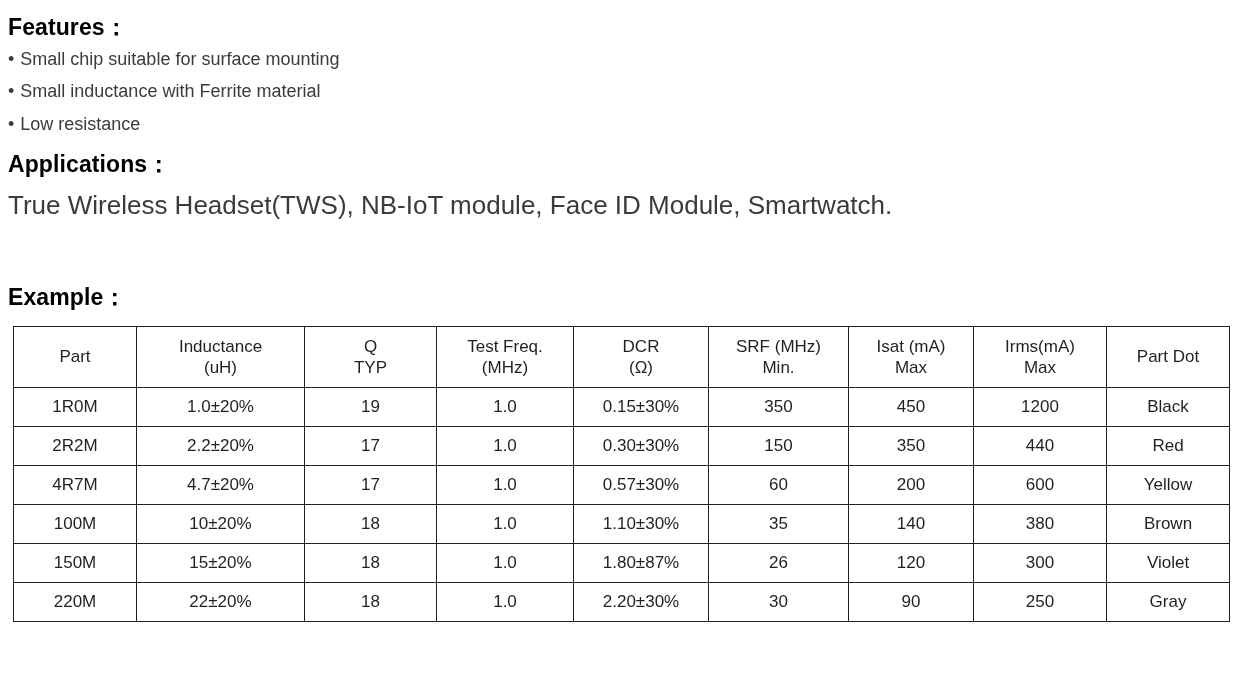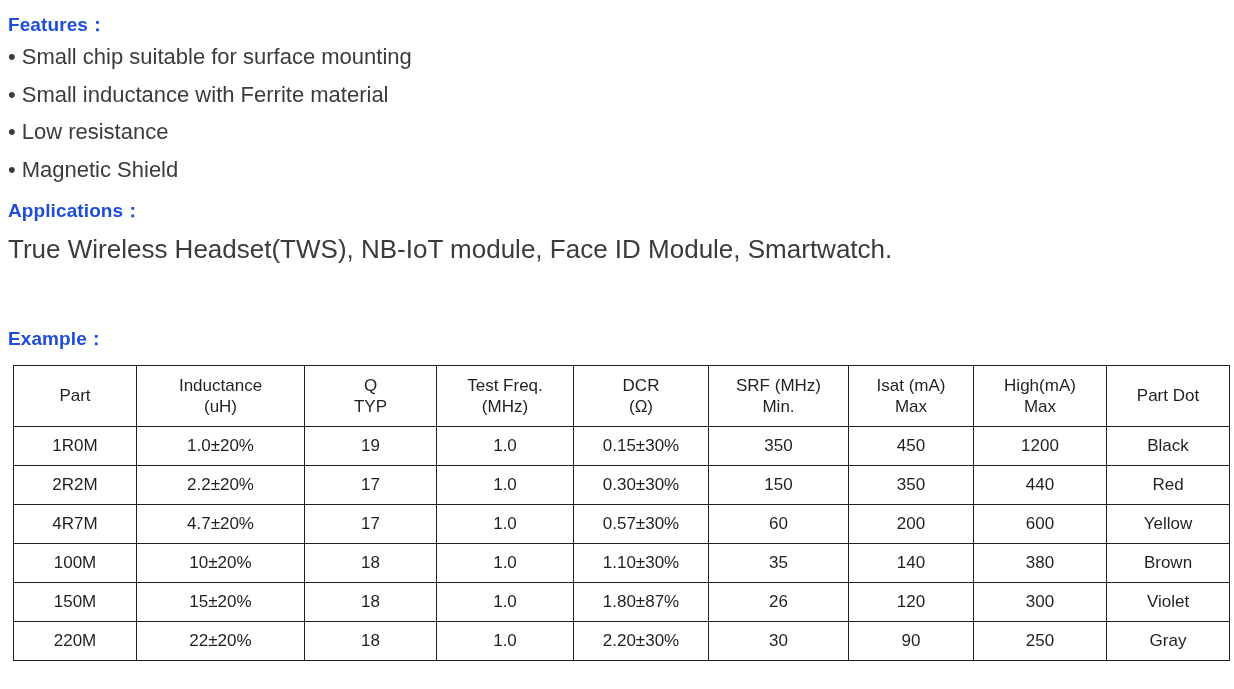--- a/index.html
+++ b/index.html
@@ -15,33 +15,33 @@
     overflow: hidden;
   }
   .page {
     position: relative;
     width: 1234px;
     height: 689px;
     box-sizing: border-box;
     padding: 6px 0 0 6px;
   }
   .section-heading {
-    font-size: 19px;
+    font-size: 23px;
     font-weight: bold;
-    color: #1d4ed8;
+    color: #000000;
     margin: 0 0 4px 2px;
     letter-spacing: 0.1px;
   }
   .bullet-list {
     list-style: none;
     margin: 0;
     padding: 0;
   }
   .bullet-list li {
-    font-size: 22px;
+    font-size: 18px;
     color: #3b3b3f;
     margin: 0 18px 8px 2px;
     line-height: 1.35;
   }
   .bullet-dot {
     display: inline-block;
     margin-right: 6px;
   }
   .features-block {
     margin-top: 6px;
@@ -103,21 +103,20 @@
 <body>
 
 <div class="page">
 
   <div class="features-block">
     <div class="section-heading">Features：</div>
     <ul class="bullet-list">
       <li><span class="bullet-dot">•</span><span>Small chip suitable for surface mounting</span></li>
       <li><span class="bullet-dot">•</span><span>Small inductance with Ferrite material</span></li>
       <li><span class="bullet-dot">•</span><span>Low resistance</span></li>
-      <li><span class="bullet-dot">•</span><span>Magnetic Shield</span></li>
     </ul>
   </div>
 
   <div>
     <div class="section-heading applications-heading">Applications：</div>
     <div class="applications-text">True Wireless Headset(TWS), NB-IoT module, Face ID Module, Smartwatch.</div>
   </div>
 
   <div>
     <div class="section-heading example-heading">Example：</div>
@@ -159,21 +158,21 @@
             </th>
             <th>
               <span>SRF (MHz)</span>
               <span class="th-line2">Min.</span>
             </th>
             <th>
               <span>Isat (mA)</span>
               <span class="th-line2">Max</span>
             </th>
             <th>
-              <span>High(mA)</span>
+              <span>Irms(mA)</span>
               <span class="th-line2">Max</span>
             </th>
             <th>
               <span>Part Dot</span>
               <span class="th-line2"></span>
             </th>
           </tr>
         </thead>
         <tbody>
           <tr>

